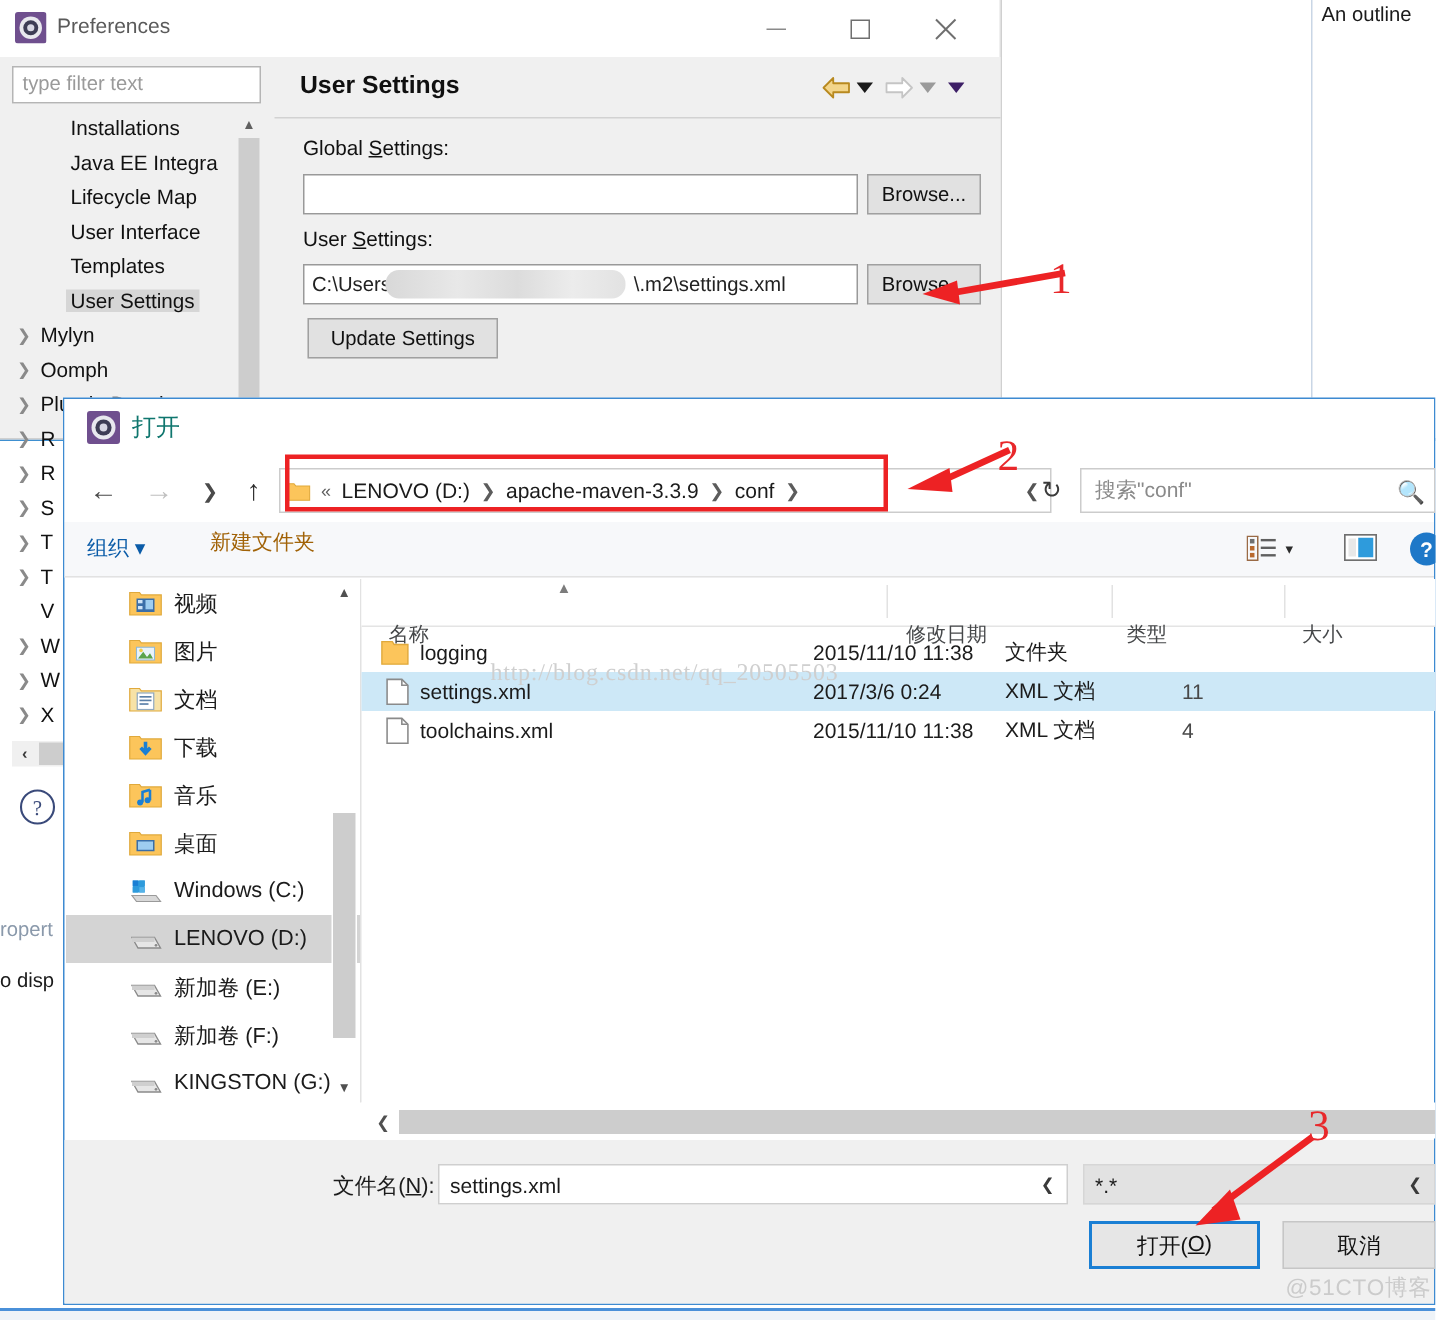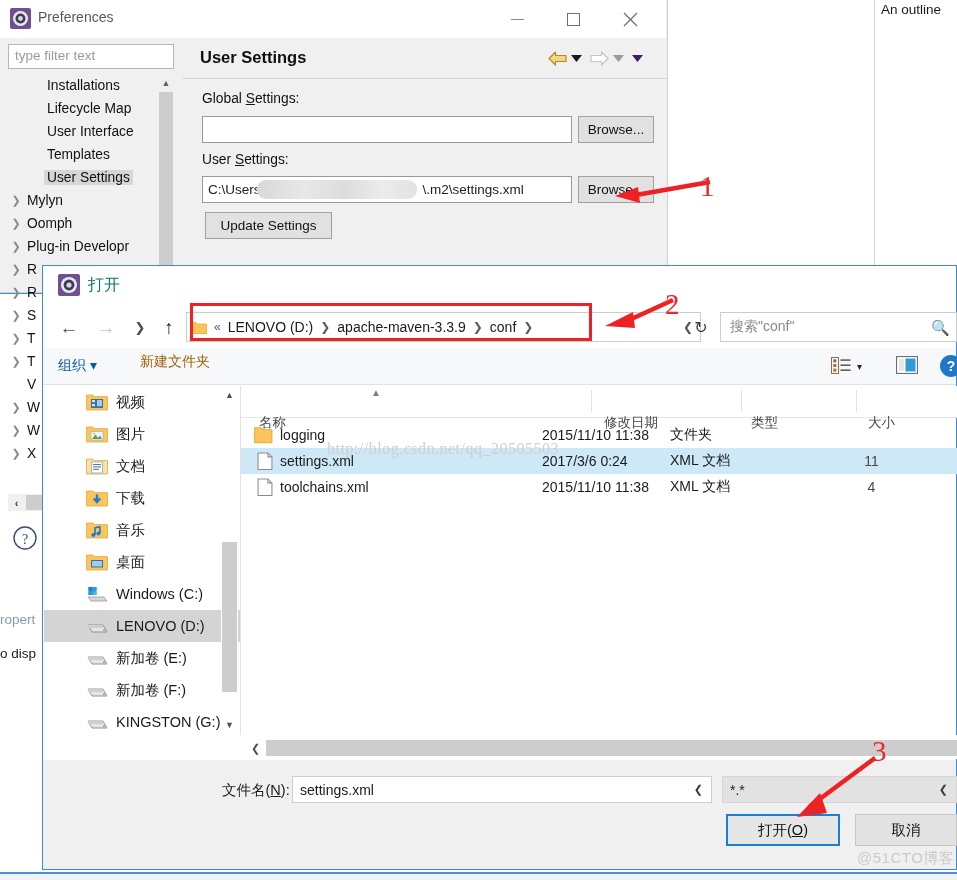--- a/index.html
+++ b/index.html
@@ -143,21 +143,21 @@
   .col-head{position:absolute;top:8px;font-size:13.5px;color:#46484a;white-space:nowrap;margin-top:20px;}
   .col-sep{position:absolute;top:4px;width:1px;height:22px;background:#e2e2e2;}
   #sort-caret{left:371px;top:387px;color:#7c7c7c;font-size:10px;}
   #file-rows{left:241px;top:422px;width:716px;height:300px;}
   .file-row{height:26px;display:flex;align-items:center;font-size:14px;color:#1b1b1b;}
   .file-row.sel{background:#cde8f7;}
   .fr-icon{width:22px;margin-left:13px;flex:0 0 22px;}
   .fr-name{flex:0 0 262px;white-space:nowrap;padding-left:4px;}
   .fr-date{flex:0 0 128px;white-space:nowrap;}
   .fr-type{flex:0 0 118px;white-space:nowrap;}
-  .fr-size{flex:1;text-align:center;white-space:nowrap;color:#484848;padding-right:2px;}
+  .fr-size{flex:1;text-align:left;white-space:nowrap;color:#484848;padding-right:2px;}
   #watermark-url{left:327px;top:440px;font-family:"Liberation Serif","DejaVu Serif",serif;
     font-size:16px;color:#cfcfcf;letter-spacing:0.5px;white-space:nowrap;}
 
   #hscroll-area{left:241px;top:735px;width:716px;height:24px;background:#ffffff;}
   #hs-left-btn{left:247px;top:740px;width:17px;height:16px;display:flex;
     align-items:center;justify-content:center;color:#505050;font-size:11px;font-weight:bold;}
   #hs-thumb{left:266px;top:740px;width:691px;height:16px;background:#cdcdcd;}
 
   
   #open-bottom{left:43px;top:760px;width:913px;height:109px;background:#f0f0f0;}
@@ -227,20 +227,23 @@
   </svg>
 </div>
 
 <div class="abs" id="prefs-filter">type filter text</div>
 
 <div class="abs" id="prefs-tree">
   <div class="tree-item lvl2">
     <span class="lbl">Installations</span>
     </div>
   <div class="tree-item lvl2">
+    <span class="lbl">Java EE Integra</span>
+    </div>
+  <div class="tree-item lvl2">
     <span class="lbl">Lifecycle Map</span>
     </div>
   <div class="tree-item lvl2">
     <span class="lbl">User Interface</span>
     </div>
   <div class="tree-item lvl2">
     <span class="lbl">Templates</span>
     </div>
   <div class="tree-item lvl2 sel">
     <span class="lbl">User Settings</span>

